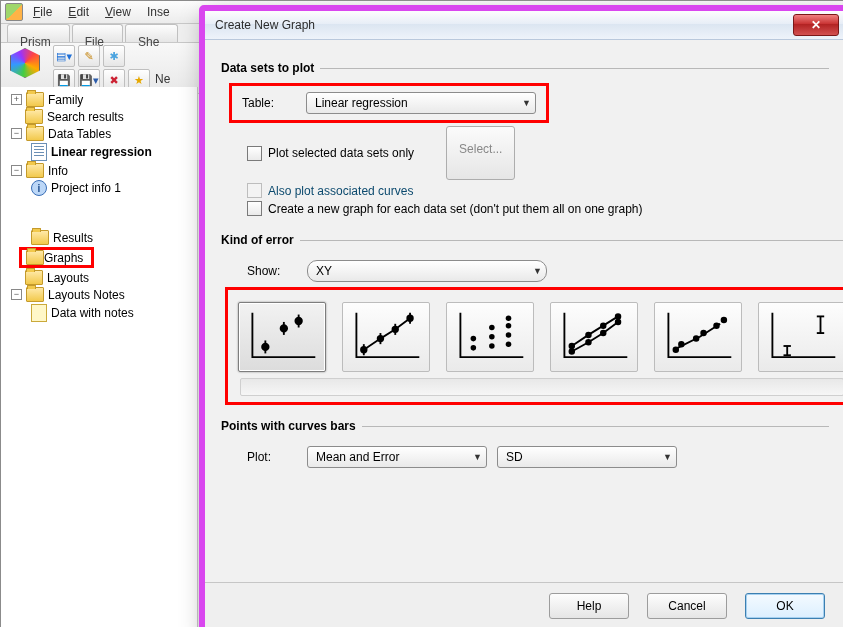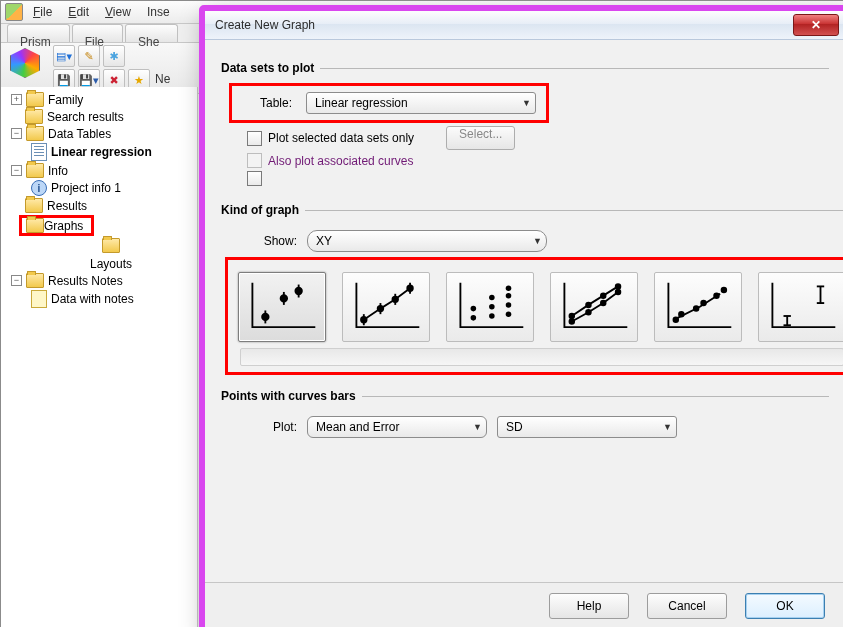--- a/index.html
+++ b/index.html
@@ -33,28 +33,28 @@
   .hl-red{border:3px solid #ff0000;}
   
   .dialog{position:absolute;left:198px;top:4px;width:640px;height:618px;background:#f1f1f1;border:6px solid #d946ef;box-shadow:6px 10px 24px rgba(0,0,0,.35);border-radius:5px;overflow:hidden;}
   .dlg-titlebar{height:28px;background:linear-gradient(#fdfdfe,#e8eef7 45%,#dbe5f1 46%,#eef3fa);border-bottom:1px solid #b9c8dc;display:flex;align-items:center;padding:0 6px 0 10px;}
   .dlg-title{flex:1;color:#2c2c2c;}
   .dlg-close{width:44px;height:20px;background:linear-gradient(#f08080,#c83232 45%,#b22222 46%,#d25050);border:1px solid #7a1818;border-radius:3px;color:#fff;display:flex;align-items:center;justify-content:center;font-size:12px;font-weight:bold;}
   .dlg-body{padding:10px 16px 0 16px;}
   fieldset{border:none;border-top:1px solid #b8b8b8;margin:11px 0 14px 0;padding:8px 0 0 0;}
   legend{padding:0 6px 0 0;font-weight:700;color:#000;}
   .row{display:flex;align-items:center;gap:10px;margin:5px 0 5px 26px;}
-  .lbl{width:50px;text-align:right;}
+  .lbl{width:50px;}
   .combo{display:flex;align-items:center;justify-content:space-between;height:22px;background:linear-gradient(#fff,#e9e9e9);border:1px solid #8c8c8c;border-radius:3px;padding:0 4px 0 8px;min-width:180px;box-sizing:border-box;}
   .combo .arrow{font-size:9px;color:#333;}
   .chkline{display:flex;align-items:center;gap:6px;margin:3px 0 3px 26px;}
   .chkbox{width:13px;height:13px;border:1px solid #7a7a7a;background:linear-gradient(#fff,#eaeaea);}
   .chkbox.disabled{border-color:#bdbdbd;background:#f3f3f3;}
-  .txt-disabled{color:#701a75;}
-  .smallbtn{height:22px;padding:0 12px;background:linear-gradient(#fbfbfb,#e6e6e6);border:1px solid #adadad;border-radius:3px;color:#888;}
+  .txt-disabled{color:#0c4a6e;}
+  .smallbtn{height:22px;padding:15px 12px;background:linear-gradient(#fbfbfb,#e6e6e6);border:1px solid #adadad;border-radius:3px;color:#888;}
   
   .gallery-wrap{margin:2px 0 0 4px;padding:6px;}
   .gallery{display:flex;gap:16px;padding:6px 4px;}
   .gitem{width:88px;height:70px;border:1px solid #bcbcbc;background:linear-gradient(#fdfdfd,#eaeaea);border-radius:2px;position:relative;box-sizing:border-box;}
   .gitem.selected{border:1px solid #7d7d7d;box-shadow:inset 0 0 0 1px #fff,0 0 2px #888;background:linear-gradient(#f2f2f2,#dcdcdc);}
   .gitem svg{position:absolute;inset:6px;}
   .gscroll{height:16px;margin:0 6px;background:linear-gradient(#e8e8e8,#f6f6f6);border:1px solid #cfcfcf;border-radius:2px;}
   
   .dlg-footer{position:absolute;left:0;right:0;bottom:0;height:46px;border-top:1px solid #c6c6c6;background:#efefef;display:flex;align-items:center;justify-content:flex-end;gap:18px;padding:0 20px;}
   .dbtn{width:78px;height:24px;background:linear-gradient(#fdfdfd,#e5e5e5);border:1px solid #9c9c9c;border-radius:3px;display:flex;align-items:center;justify-content:center;}
@@ -121,38 +121,38 @@
         </li>
       <li>
           <span class="expander">−</span>
           <span class="folder"></span>
           <span>Info</span>
         </li>
       <li class="indent1">
           <span class="iconInfo">i</span>
           <span>Project info 1</span>
         </li>
-      <li style="padding-left:24px;">
+      <li style="padding-left:30px;margin-top:32px;">
           <span class="folder"></span>
           <span>Results</span>
         </li>
       <li style="padding-left:18px;">
           <span class="hl-red" style="display:flex;align-items:center;padding:0 8px 0 4px;">
             <span class="folder"></span>
             <span>Graphs</span>
           </span>
         </li>
-      <li style="padding-left:24px;flex-direction:column;">
+      <li style="padding-left:24px;">
           <span class="folder"></span>
           <span>Layouts</span>
         </li>
       <li>
           <span class="expander">−</span>
           <span class="folder"></span>
-          <span>Results Notes</span>
+          <span>Layouts Notes</span>
         </li>
       <li class="indent1">
           <span class="iconDocYellow"></span>
           <span>Data with notes</span>
         </li>
     </ul>
   </div>
 
   <div class="dialog">
     <div class="dlg-titlebar">
@@ -182,25 +182,26 @@
           <span>Plot selected data sets only</span>
           <span style="width:20px;"></span>
           <div class="smallbtn">Select...</div>
         </div>
         <div class="chkline">
           <span class="chkbox disabled"></span>
           <span class="txt-disabled">Also plot associated curves</span>
         </div>
         <div class="chkline">
           <span class="chkbox"></span>
+          <span>Create a new graph for each data set (don't put them all on one graph)</span>
         </div>
       </fieldset>
 
       <fieldset>
-        <legend>Kind of graph</legend>
+        <legend>Kind of error</legend>
         <div class="row">
           <span class="lbl">Show:</span>
           <div class="combo" style="min-width:240px;border-radius:10px;">
             <span>XY</span>
             <span class="arrow">▼</span>
           </div>
         </div>
 
         <div class="hl-red gallery-wrap">
           <div class="gallery">
@@ -295,21 +296,21 @@
             </div>
           </div>
           <div class="gscroll"></div>
         </div>
       </fieldset>
 
       <fieldset>
         <legend>Points with curves bars</legend>
         <div class="row">
           <span class="lbl">Plot:</span>
-          <div class="combo" style="min-width:180px;border-radius:6px;">
+          <div class="combo" style="min-width:180px;">
             <span>Mean and Error</span>
             <span class="arrow">▼</span>
           </div>
           <div class="combo" style="min-width:180px;">
             <span>SD</span>
             <span class="arrow">▼</span>
           </div>
         </div>
       </fieldset>
 

